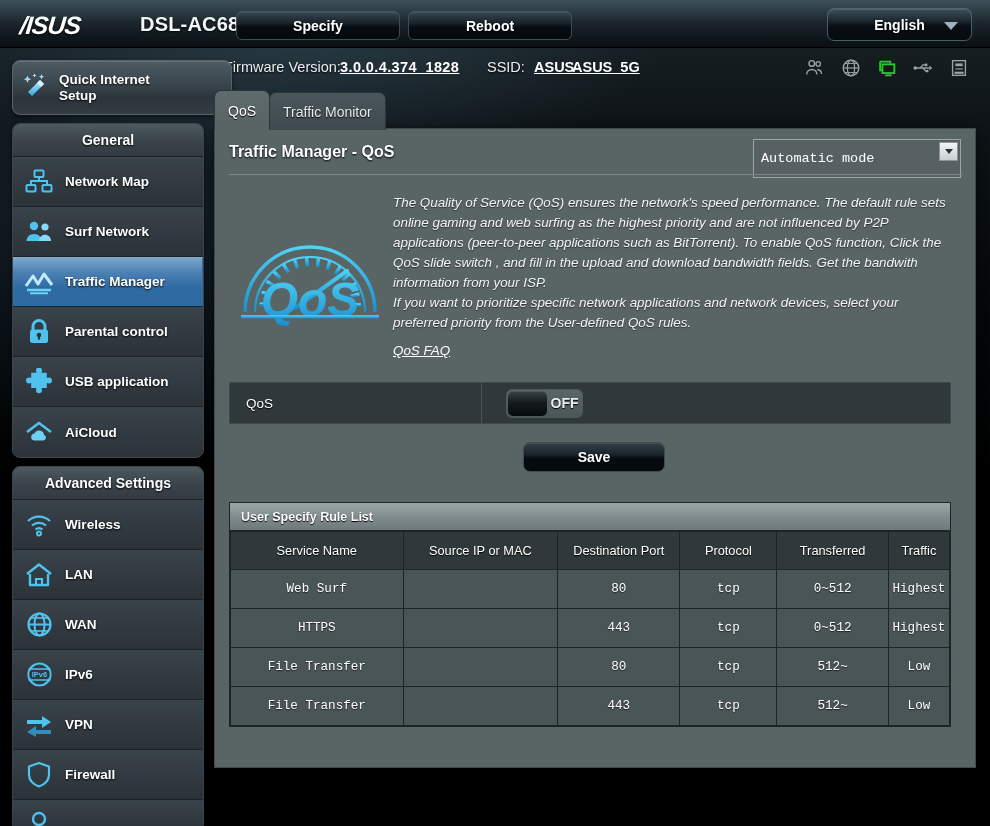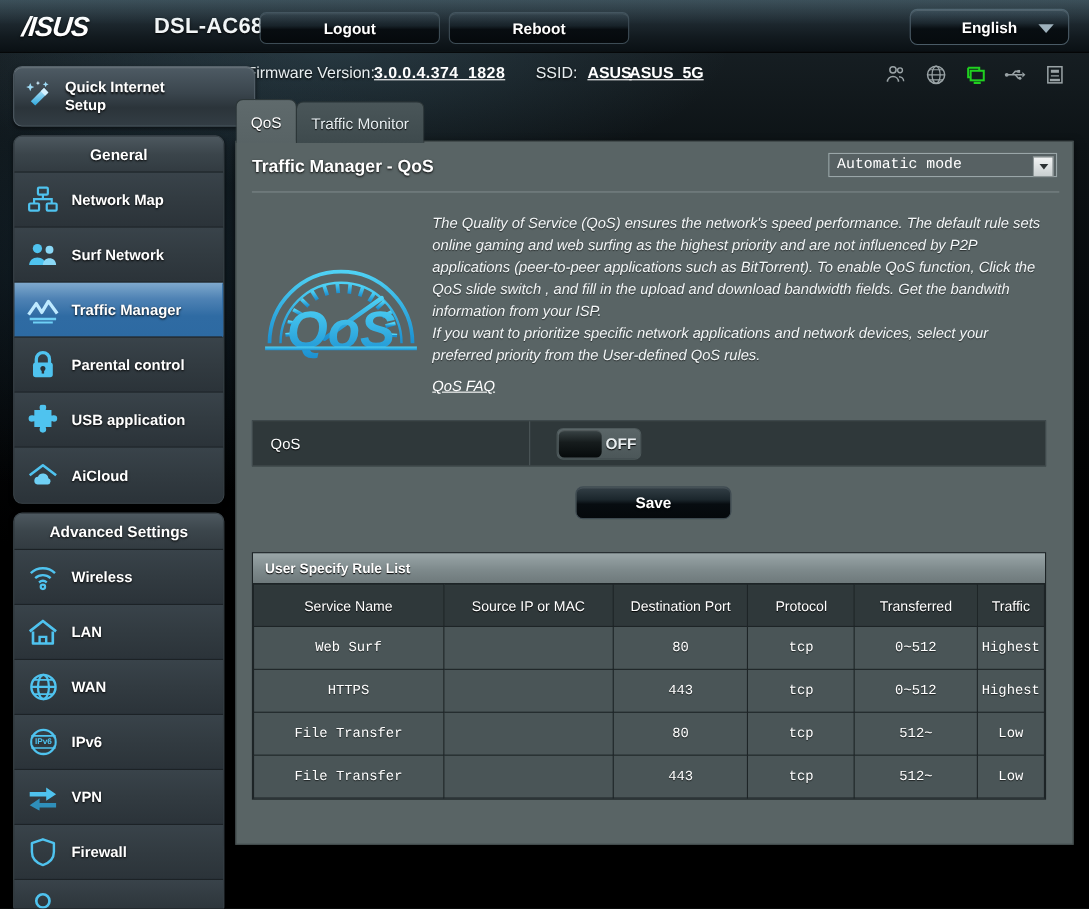--- a/index.html
+++ b/index.html
@@ -164,21 +164,21 @@
     background:#596465;
     border:1px solid #414a4b;
     box-shadow: 0 2px 8px rgba(0,0,0,0.6);
   }
 
   #panel-title {
     position:absolute; left:14px; top:14px;
     font-size:16px; font-weight:bold; color:#fff; text-shadow:0 1px 2px #000;
   }
   #mode-select {
-    position:absolute; right:14px; top:10px; width:208px; height:22px;
+    position:absolute; right:14px; top:10px; width:208px; height:39px;
     background:#56six; background:#576163;
     border:1px solid #9aa6a8;
     display:flex; align-items:center;
     font-family:"Liberation Mono", monospace; font-size:13.5px; color:#fff;
     padding-left:7px; cursor:pointer;
   }
   #mode-select .dd-btn {
     position:absolute; right:2px; top:2px; width:19px; height:19px;
     background: linear-gradient(180deg,#f2f4f4,#c9cfd0);
     border:1px solid #8e9798;
@@ -267,21 +267,21 @@
 </style>
 </head>
 <body>
 
 <div id="app">
 
   <div id="topbar">
     <div class="asus-logo">/ISUS</div>
     <div class="model-name">DSL-AC68U</div>
 
-    <div class="hdr-btn" id="btn-logout">Logout</div>
+    <div class="hdr-btn" id="btn-logout">Specify</div>
     <div class="hdr-btn" id="btn-reboot">Reboot</div>
 
     <div id="lang-select">
       <span>English</span>
       <span class="caret"></span>
     </div>
   </div>
 
   <div id="inforow">
     <span id="fw-label">Firmware Version:</span>

